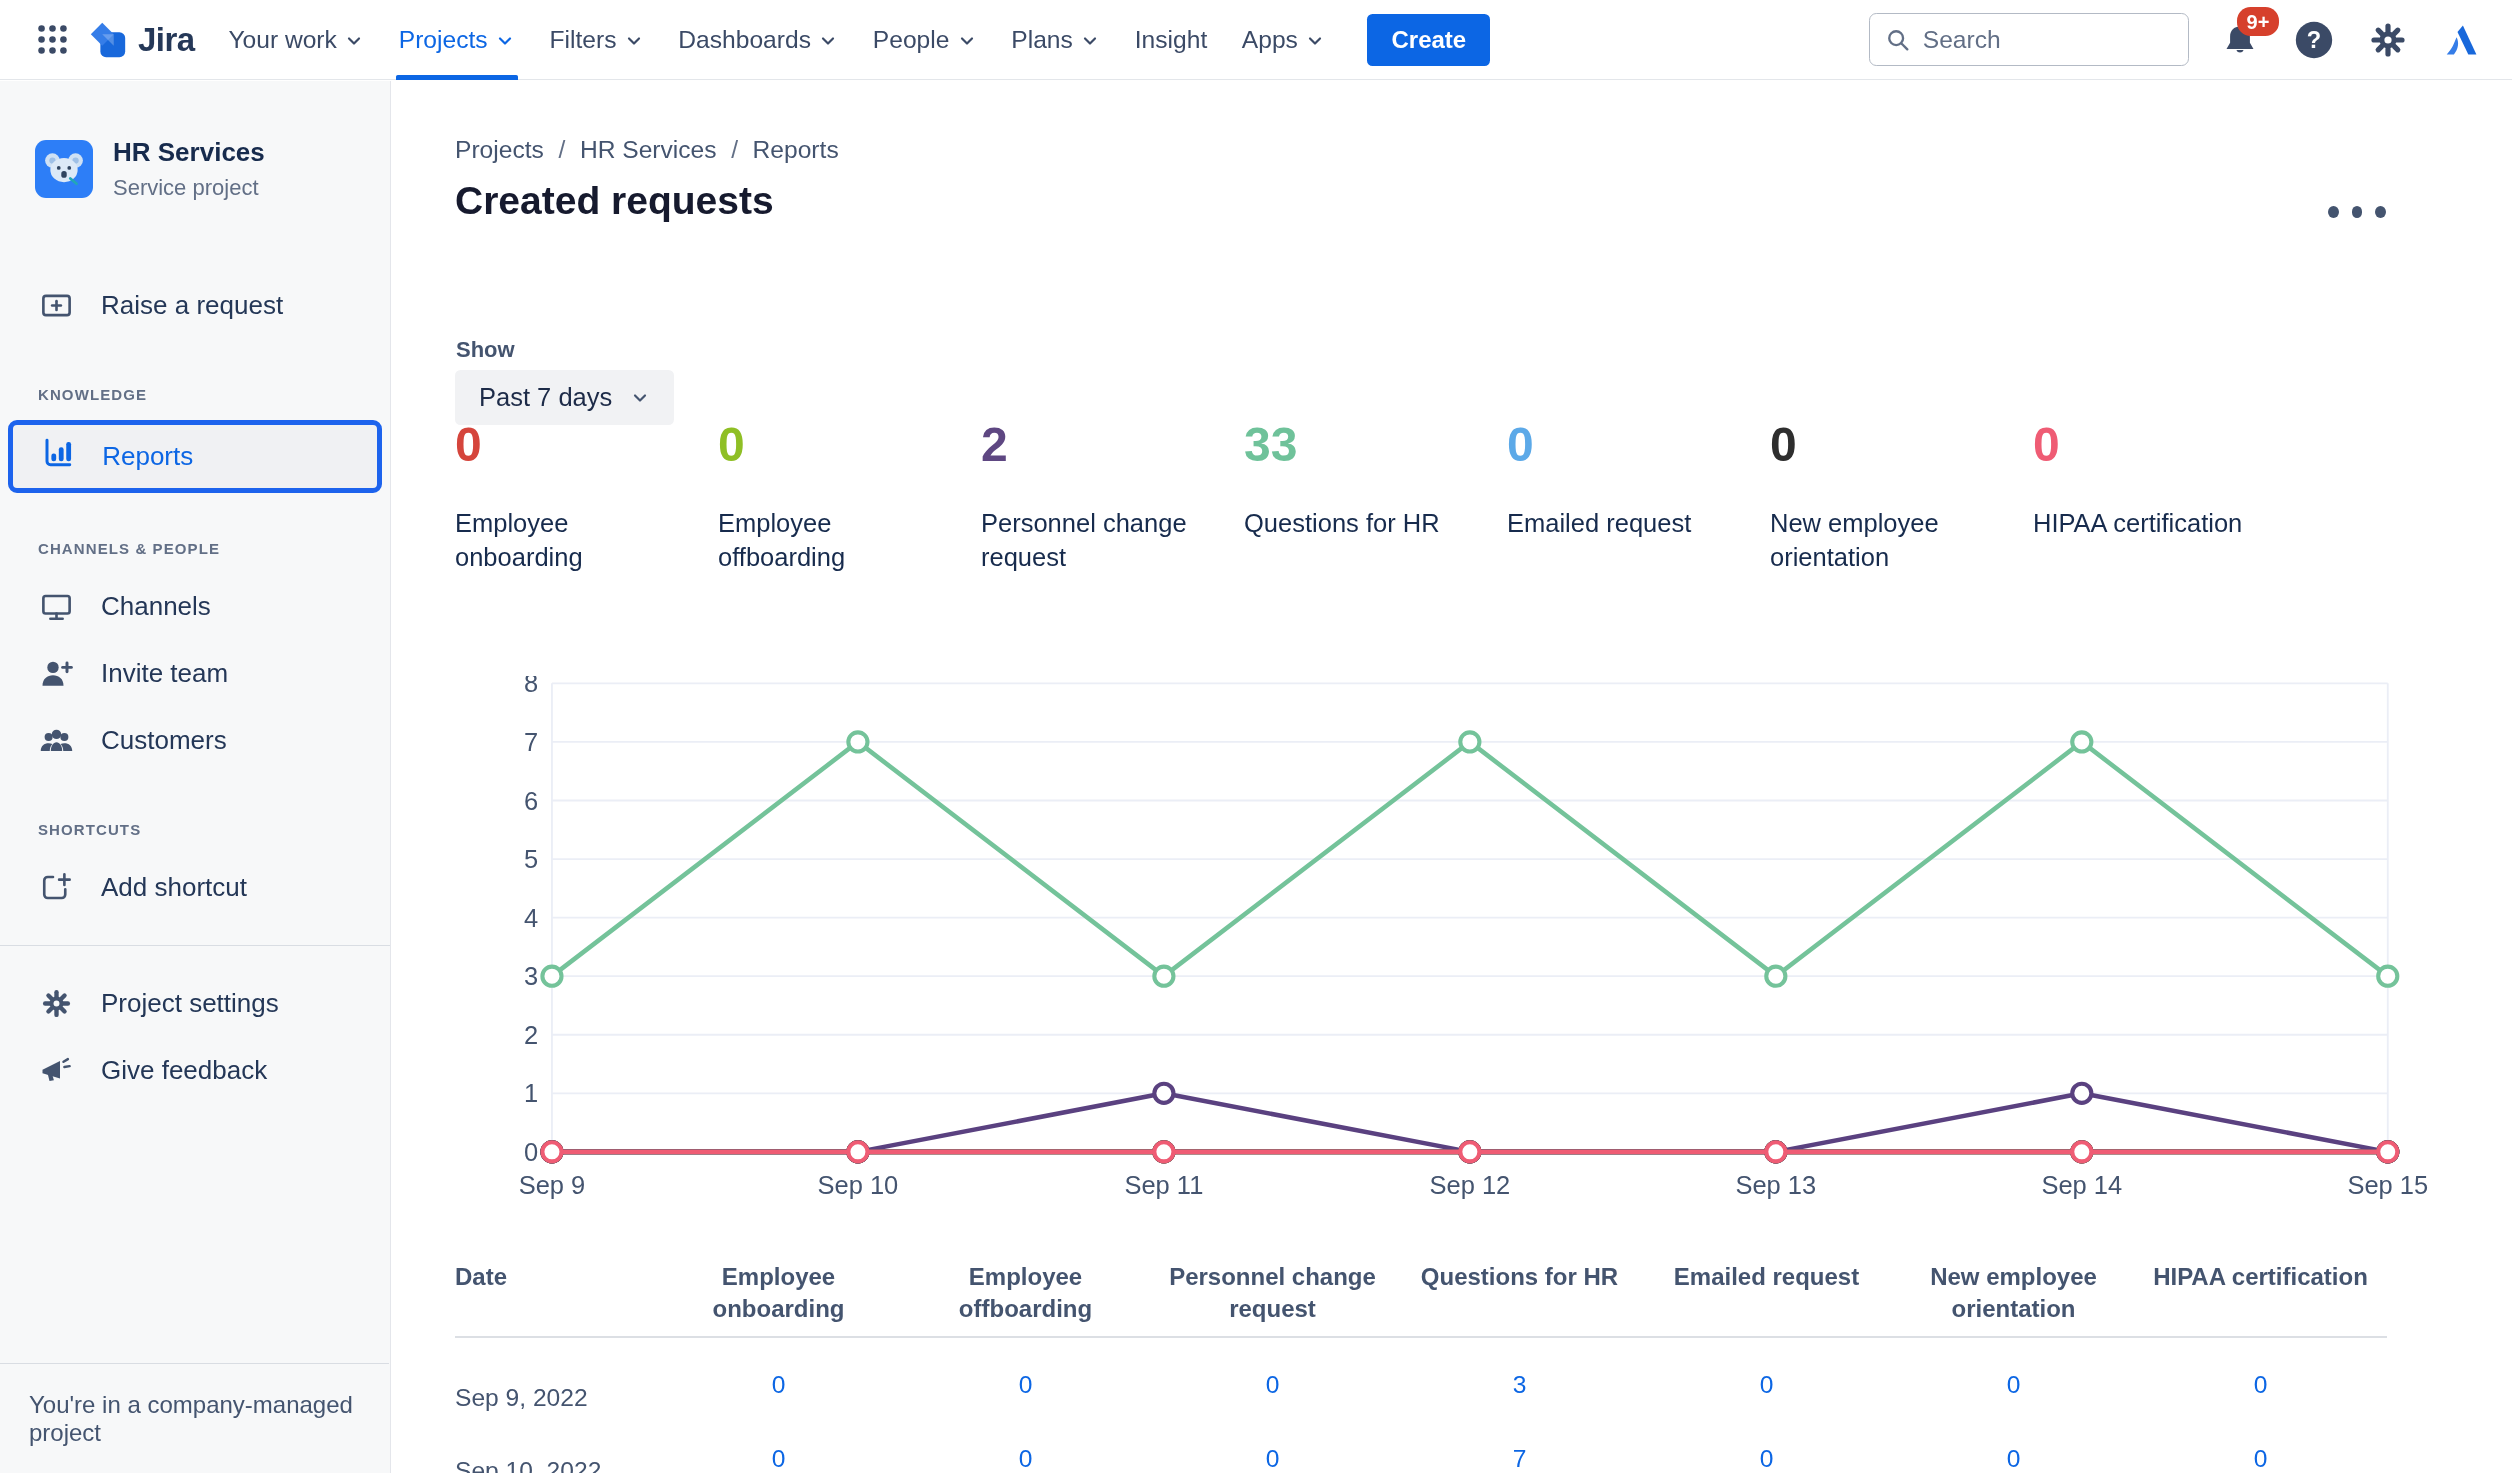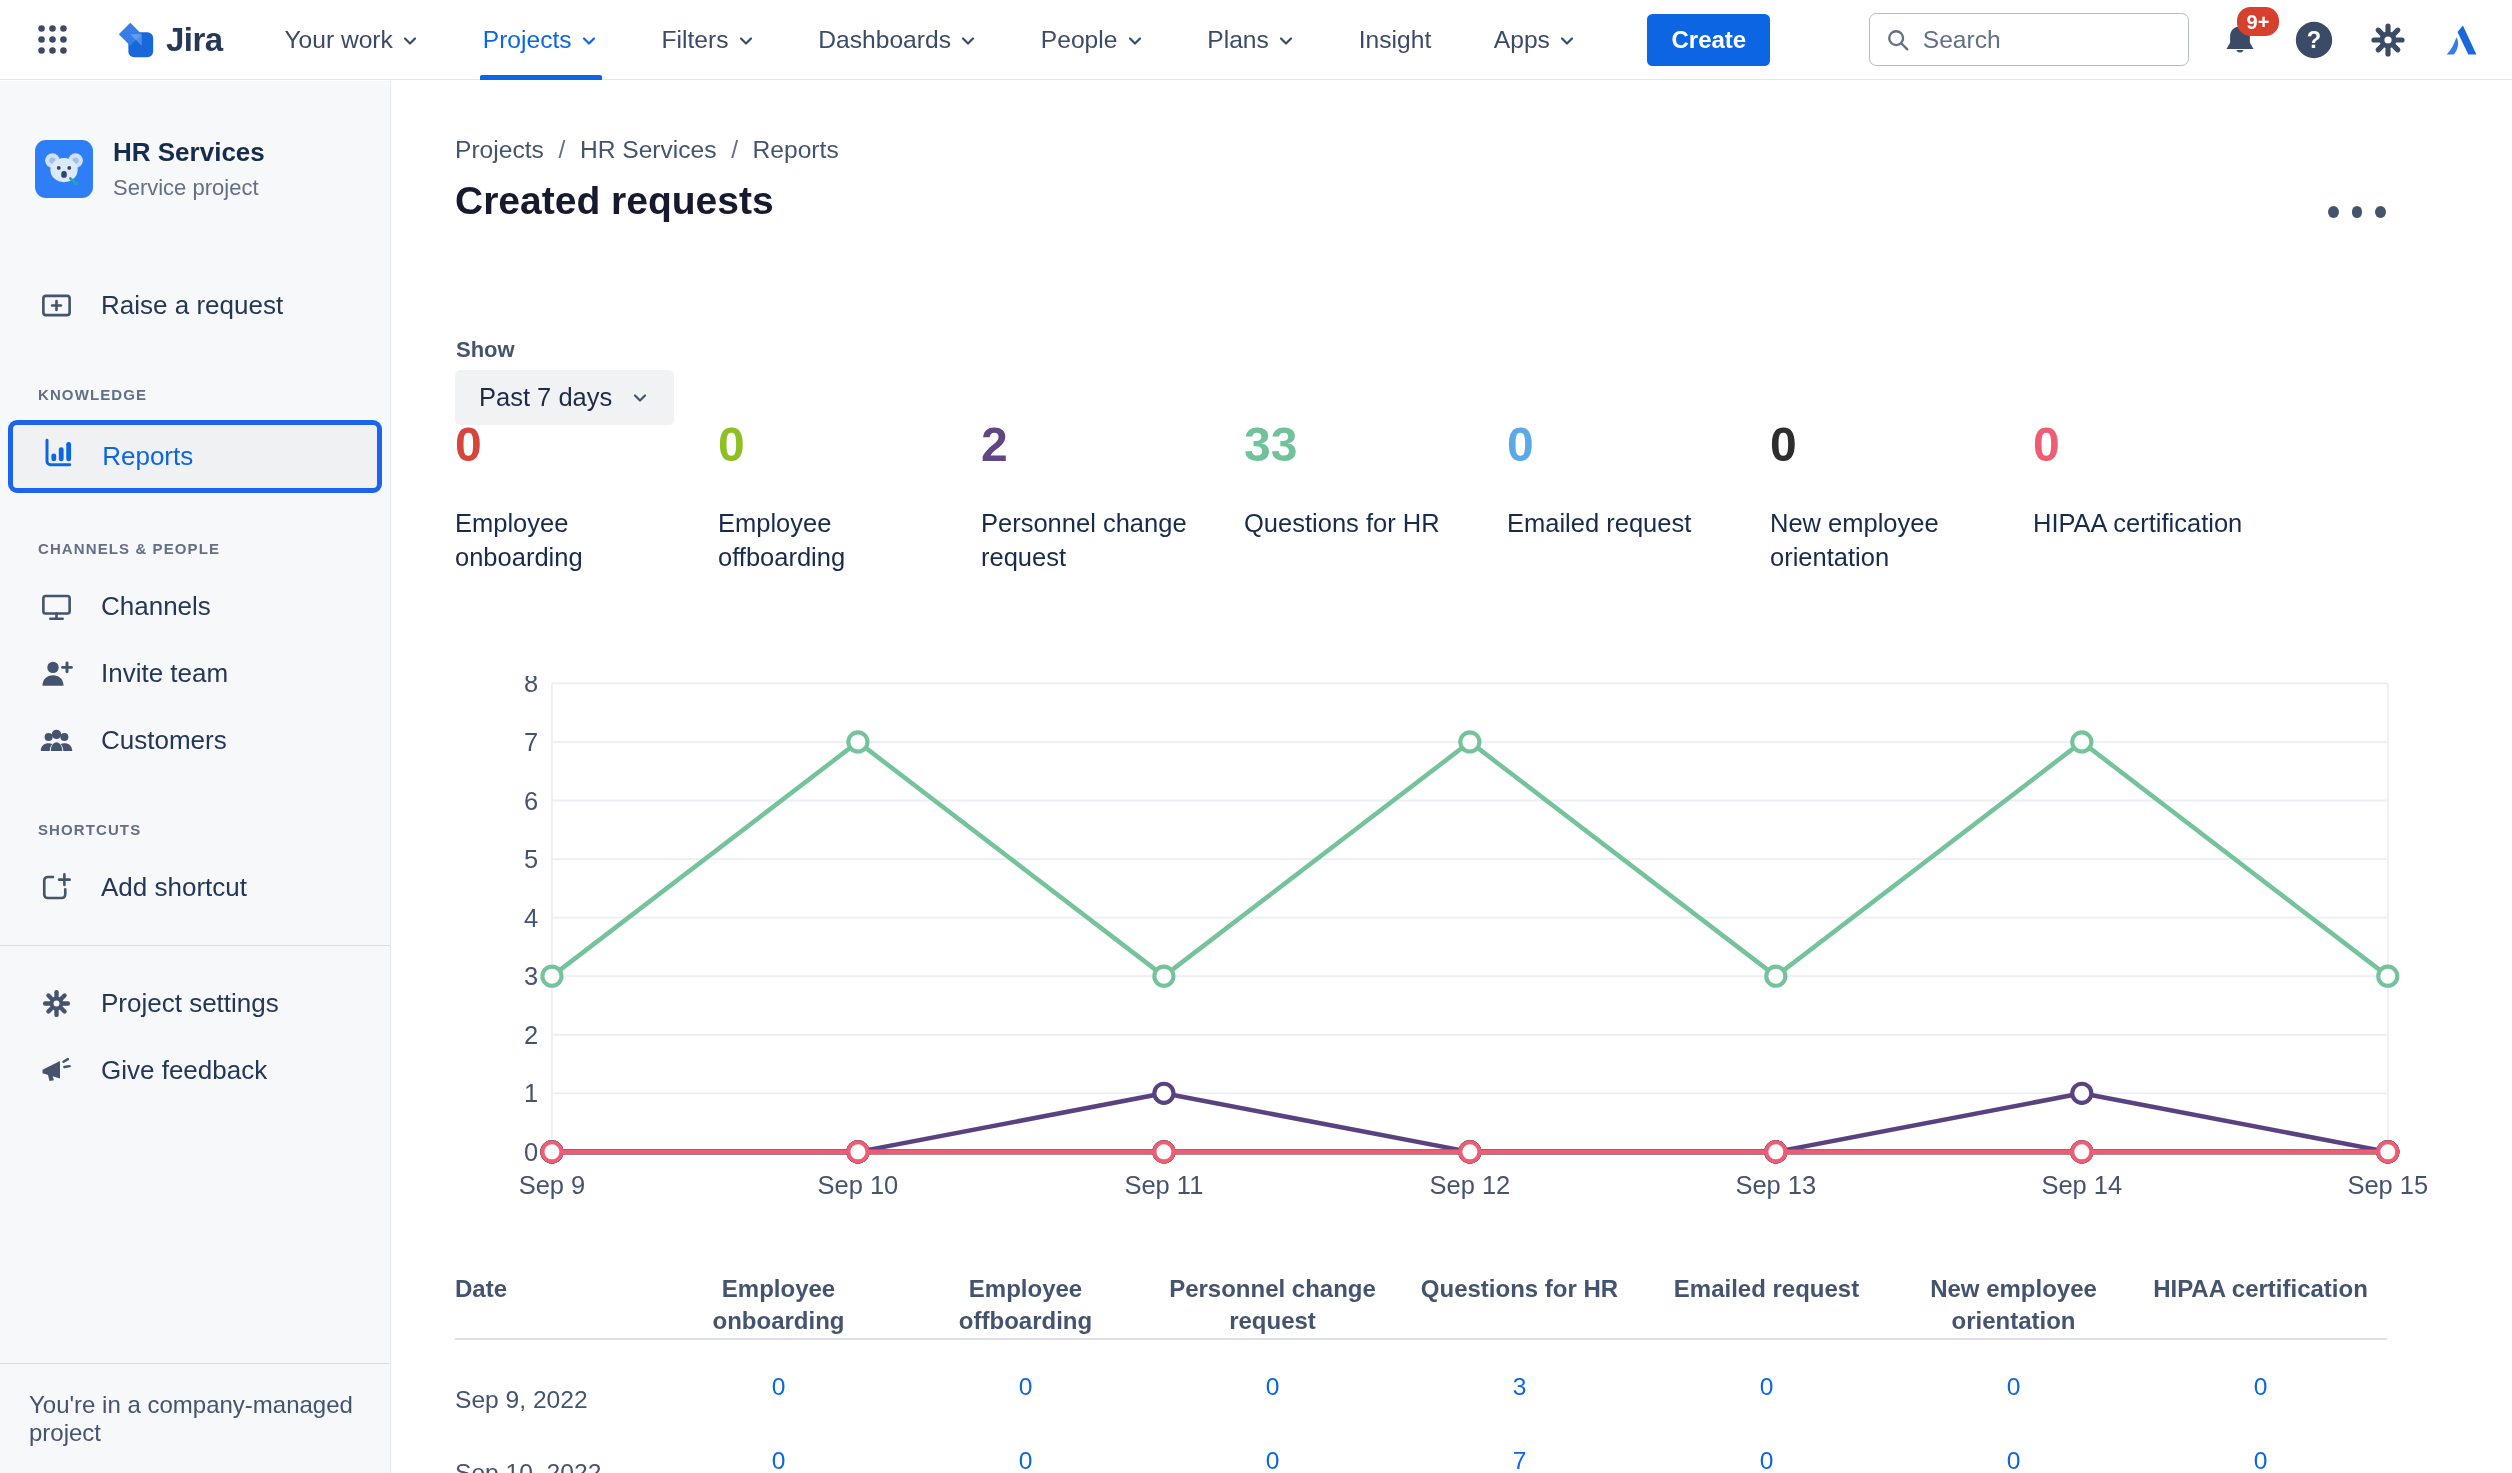--- a/index.html
+++ b/index.html
@@ -3,21 +3,21 @@
 <meta charset="utf-8">
 <style>
   * { box-sizing: border-box; margin: 0; padding: 0; }
   html,body { width:2512px; height:1474px; overflow:hidden; background:#fff;
     font-family:"Liberation Sans", sans-serif; color:#172B4D; }
   .app { position:relative; width:2512px; height:1474px; }
 
   
   .topnav { position:absolute; top:0; left:0; width:2512px; height:80px; background:#fff;
     border-bottom:0.9px solid #E3E6EA; display:flex; align-items:center; padding:0 27px; z-index:10; }
-  .nav-left { display:flex; align-items:center; height:100%;gap:28px; }
+  .nav-left { display:flex; align-items:center; height:100%; }
   .appswitcher { width:51px; height:51px; border-radius:5.5px; display:flex; align-items:center; justify-content:center; cursor:pointer; }
   .logo { display:flex; align-items:center; gap:9px; padding:0 16.4px 0 9px; cursor:pointer; }
   .logo-text { font-size:33px; font-weight:700; color:#253858; letter-spacing:-0.5px; }
   .nav-item { position:relative; height:80px; display:flex; align-items:center; gap:7.3px; padding:0 17.3px;
     font-size:24.6px; font-weight:500; color:#3B4A66; cursor:pointer; white-space:nowrap; }
   .nav-item .chev { display:flex; margin-top:3.6px; }
   .nav-item.active { color:#0C66E4; }
   .nav-item.active::after { content:""; position:absolute; left:14.6px; right:14.6px; bottom:0; height:4.5px; background:#0C66E4; border-radius:1.8px 1.8px 0 0; }
   .create-btn { margin-left:25px; height:52px; padding:0 24px; background:#0C66E4; color:#fff; border:none;
     border-radius:5.5px; font-size:24px; font-weight:600; font-family:inherit; cursor:pointer; }
@@ -66,21 +66,21 @@
   .stat-value { font-size:48px; font-weight:600; line-height:51px; margin-bottom:36px; }
   .stat-label { font-size:25.5px; line-height:34px; color:#172B4D; max-width:214px; }
 
   .chart-wrap { position:absolute; top:595px; left:99px; }
   .chart-wrap svg text { font-family:"Liberation Sans", sans-serif; }
 
   .req-table { position:absolute; top:1180px; left:63px; width:1932px; }
   .t-grid { display:grid; grid-template-columns:200px repeat(7, 247px); }
   .th { font-size:24px; font-weight:600; color:#44546F; line-height:32px; text-align:center; padding:0 14.6px; }
   .th.date { text-align:left; padding-left:0; }
-  .t-head { padding-bottom:1px; border-bottom:2.7px solid #DCDFE4;margin-top:12px; }
+  .t-head { padding-bottom:11px; border-bottom:2.7px solid #DCDFE4; }
   .t-row { margin-top:33px; align-items:start; }
   .td-date { font-size:24.6px; color:#44546F; padding-top:12.7px; }
   .td-num { font-size:24.6px; color:#0C66E4; text-align:center; cursor:pointer; }
 </style>
 </head>
 <body>
 
 <div class="app">
 
   <header class="topnav">

